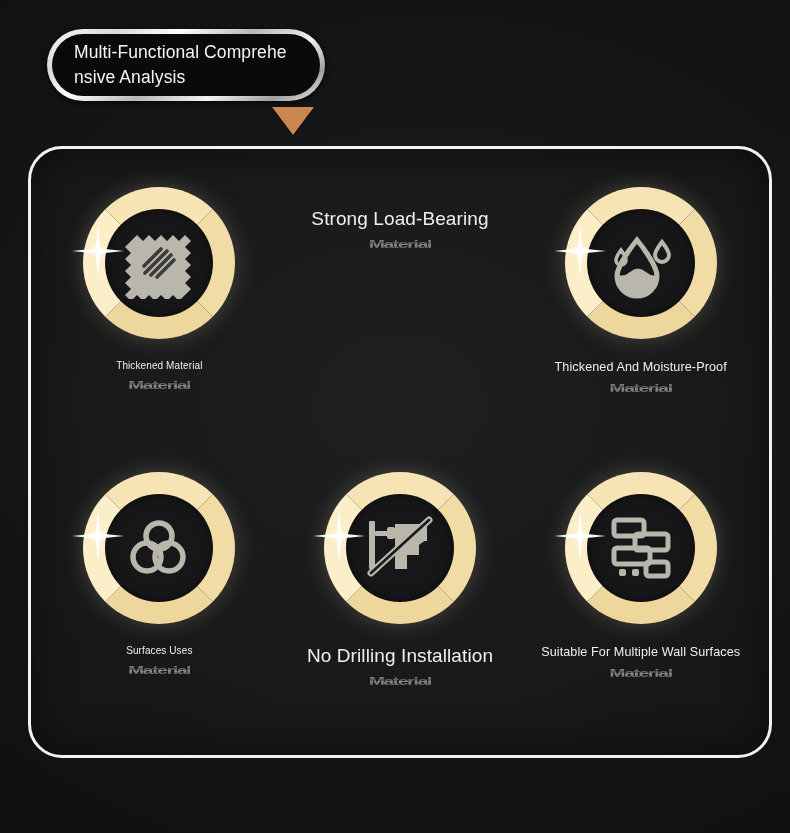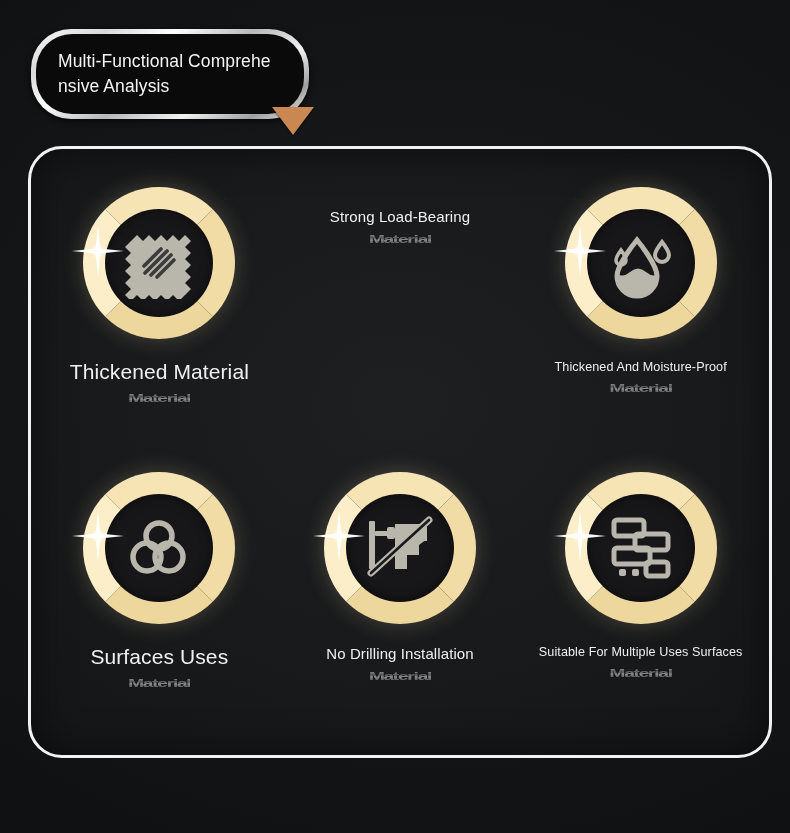--- a/index.html
+++ b/index.html
@@ -14,24 +14,24 @@
     position: relative;
     background:
       radial-gradient(ellipse 900px 700px at 55% 45%, #1c1d1f 0%, #141516 45%, #0d0e0f 100%);
     font-family: "Liberation Sans", sans-serif;
     color: #e8e8e8;
   }
 
   
   .title-bubble-wrap {
     position: absolute;
-    left: 31px;
+    left: 47px;
     top: 29px;
     width: 278px;
-    height: 90px;
+    height: 72px;
   }
 
   .title-bubble {
     position: absolute;
     inset: 0;
     border-radius: 40px;
     padding: 5px;
     background: linear-gradient(150deg,
         #fafafa 0%, #d9d9d9 18%, #ffffff 34%,
         #b8b8b8 52%, #f2f2f2 70%, #9f9f9f 86%, #ededed 100%);
@@ -137,27 +137,27 @@
     display: flex;
     align-items: center;
     justify-content: center;
   }
 
   .icon-holder svg { display: block; }
 
   
   .label {
     margin-top: 21px;
-    font-size: 21px;
+    font-size: 10px;
     color: #efefef;
     text-align: center;
     letter-spacing: .1px;
     white-space: nowrap;
   }
-  .label.sm { font-size: 15px; }
+  .label.sm { font-size: 19px; }
   .label.xs { font-size: 12.6px; }
 
   .sublabel {
     margin-top: 7px;
     font-size: 19px;
     font-weight: bold;
     letter-spacing: -1.2px;
     text-align: center;
     transform: scaleY(.62);
     transform-origin: center top;
@@ -342,18 +342,18 @@
               <rect x="9" y="36" width="36" height="16" rx="3"></rect>
               <rect x="41" y="50" width="22" height="14" rx="3"></rect>
             </g>
             <g fill="#b9b6ac">
               <rect x="14" y="57" width="7" height="7" rx="2"></rect>
               <rect x="27" y="57" width="7" height="7" rx="2"></rect>
             </g>
           </svg>
         </div>
       </div>
-      <div class="label xs">Suitable For Multiple Uses Surfaces</div>
+      <div class="label xs">Suitable For Multiple Wall Surfaces</div>
       <div class="sublabel">Material</div>
     </div>
 
   </div>
 </div>
 
 </body></html>

